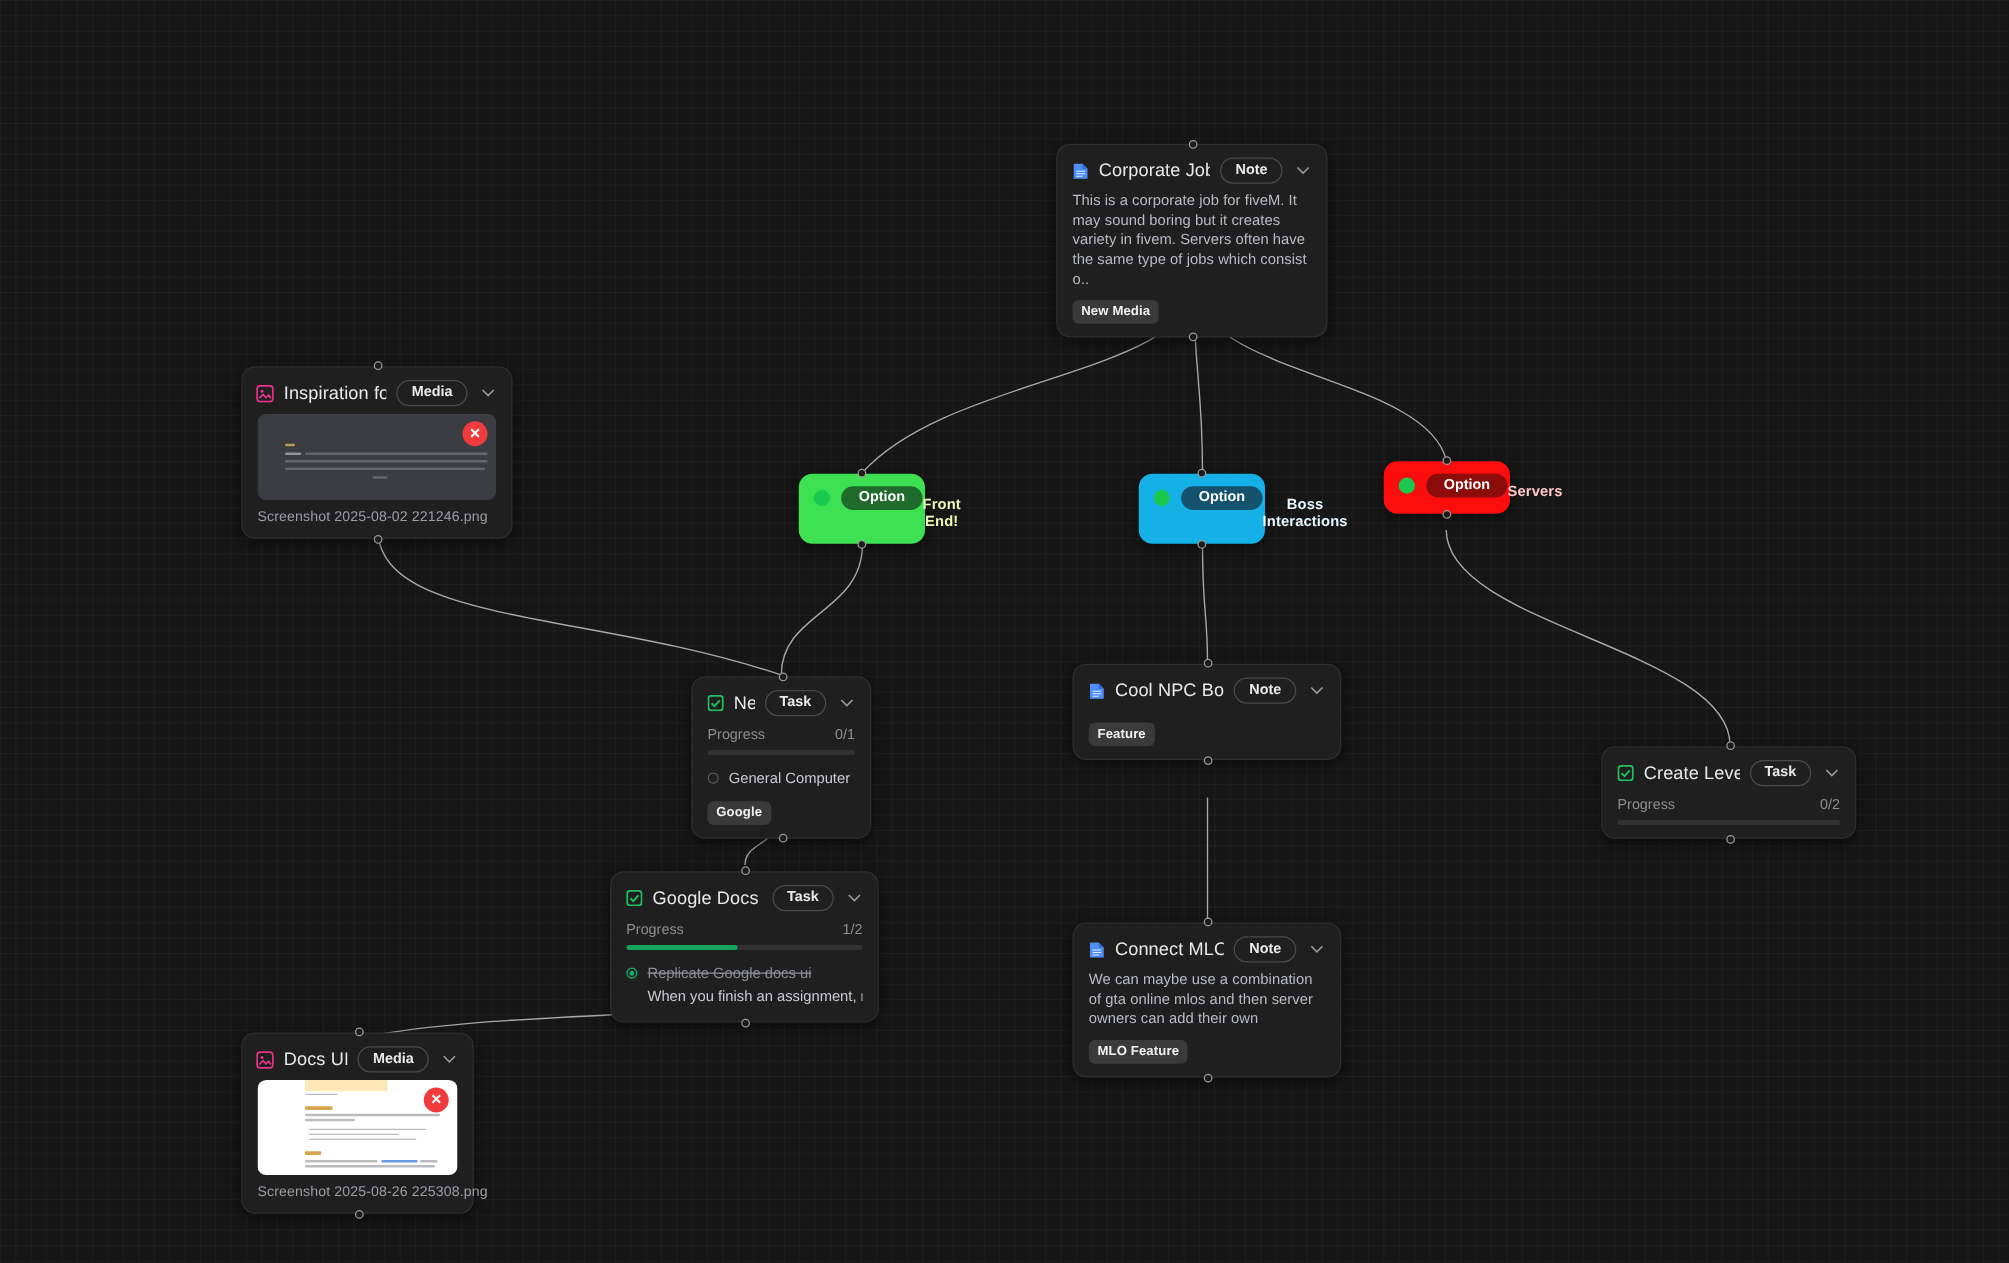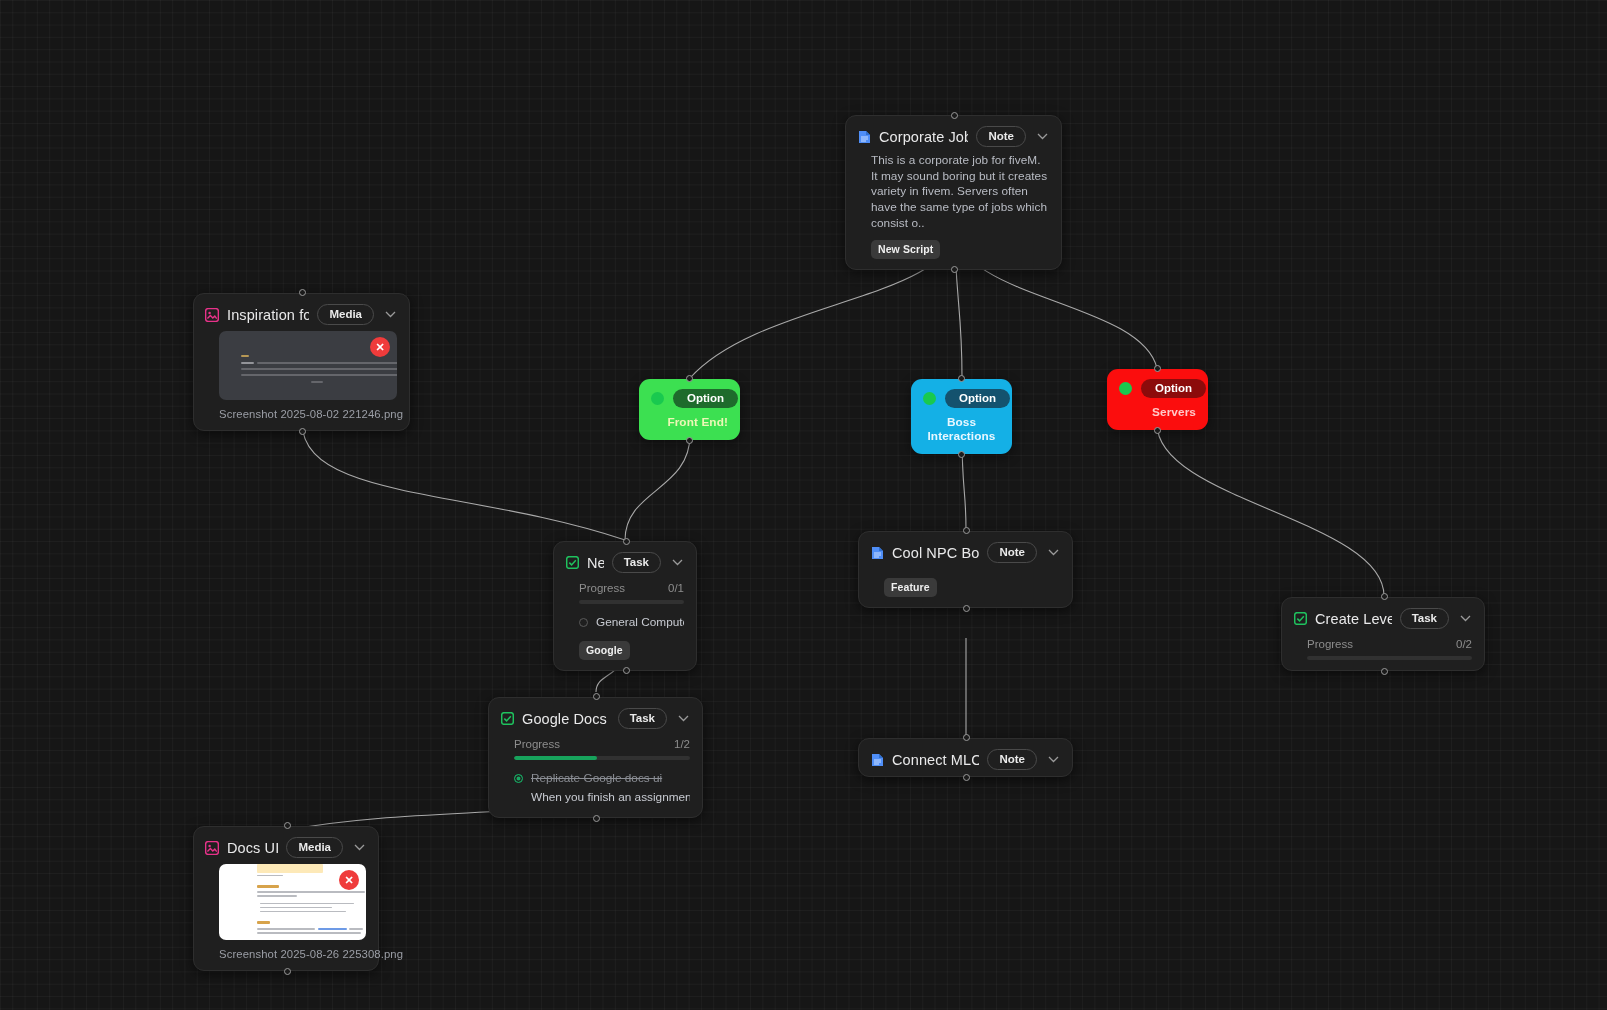--- a/index.html
+++ b/index.html
@@ -82,21 +82,21 @@
     height: 16px;
     display: flex;
     align-items: center;
     justify-content: center;
     color: #9a9a9a;
     flex: 0 0 auto;
   }
   .chev svg { display: block; }
 
   .card-body {
-    padding: 0 12px 10px 25px;
+    padding: 0 12px 10px 12px;
   }
 
   .note-text {
     font-size: 11.8px;
     line-height: 1.33;
     color: #b9bcc4;
     letter-spacing: 0.05px;
   }
 
   .tag {
@@ -154,22 +154,21 @@
     border-color: #18a862;
     box-shadow: inset 0 0 0 1.5px #1f1f1f;
   }
   .check-item.done { text-decoration: line-through; color: #8b8e95; }
 
   
   .opt-node {
     border-radius: 11px;
     padding: 10px 12px 11px 12px;
     display: flex;
-    flex-direction: column;
-    align-items: flex-end;
+    align-items: center;
     box-shadow: 0 3px 12px rgba(0,0,0,0.45);
   }
   .opt-top {
     display: flex;
     align-items: center;
     gap: 9px;
     align-self: flex-start;
   }
   .opt-dot {
     width: 13px; height: 13px;
@@ -334,21 +333,21 @@
       <span class="card-title">Corporate Job (Compan..</span>
       <span class="type-pill">Note</span>
       <span class="chev">
         <svg width="11" height="7" viewBox="0 0 11 7">
             <path d="M1 1l4.5 4.5L10 1" stroke="#9a9a9a" stroke-width="1.3" fill="none"></path>
           </svg>
       </span>
     </div>
     <div class="card-body">
       <div class="note-text">This is a corporate job for fiveM. It may sound boring but it creates variety in fivem. Servers often have the same type of jobs which consist o..</div>
-      <span class="tag">New Script</span>
+      <span class="tag">New Media</span>
     </div>
     <div class="port" style="left:105px; top:-4px;"></div>
     <div class="port" style="left:105px; bottom:-4px;"></div>
   </div>
 
   <div class="node card" style="left:193px; top:293px; width:217px;">
     <div class="card-head">
       <span class="icon-sq">
         <svg width="14" height="14" viewBox="0 0 14 14">
           <rect x="0.6" y="0.6" width="12.8" height="12.8" rx="2.6" fill="none" stroke="#e8328a" stroke-width="1.5"></rect>
@@ -528,20 +527,24 @@
           </g>
         </svg>
       </span>
       <span class="card-title">Connect MLO's</span>
       <span class="type-pill">Note</span>
       <span class="chev">
         <svg width="11" height="7" viewBox="0 0 11 7">
             <path d="M1 1l4.5 4.5L10 1" stroke="#9a9a9a" stroke-width="1.3" fill="none"></path>
           </svg>
       </span>
+    </div>
+    <div class="card-body">
+      <div class="note-text">We can maybe use a combination of gta online mlos and then server owners can add their own</div>
+      <span class="tag">MLO Feature</span>
     </div>
     <div class="port" style="left:104px; top:-5px;"></div>
     <div class="port" style="left:104px; bottom:-5px;"></div>
   </div>
 
   <div class="node card" style="left:1281px; top:597px; width:204px;">
     <div class="card-head">
       <span class="icon-sq">
         <svg width="13" height="13" viewBox="0 0 13 13">
           <rect x="0.7" y="0.7" width="11.6" height="11.6" rx="2.3" fill="none" stroke="#1fc25e" stroke-width="1.5"></rect>

